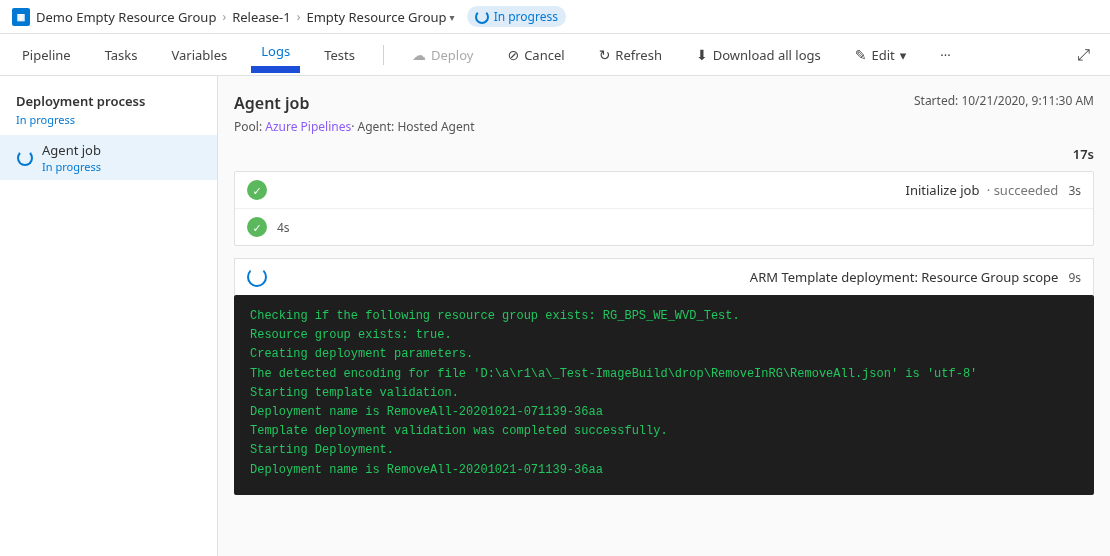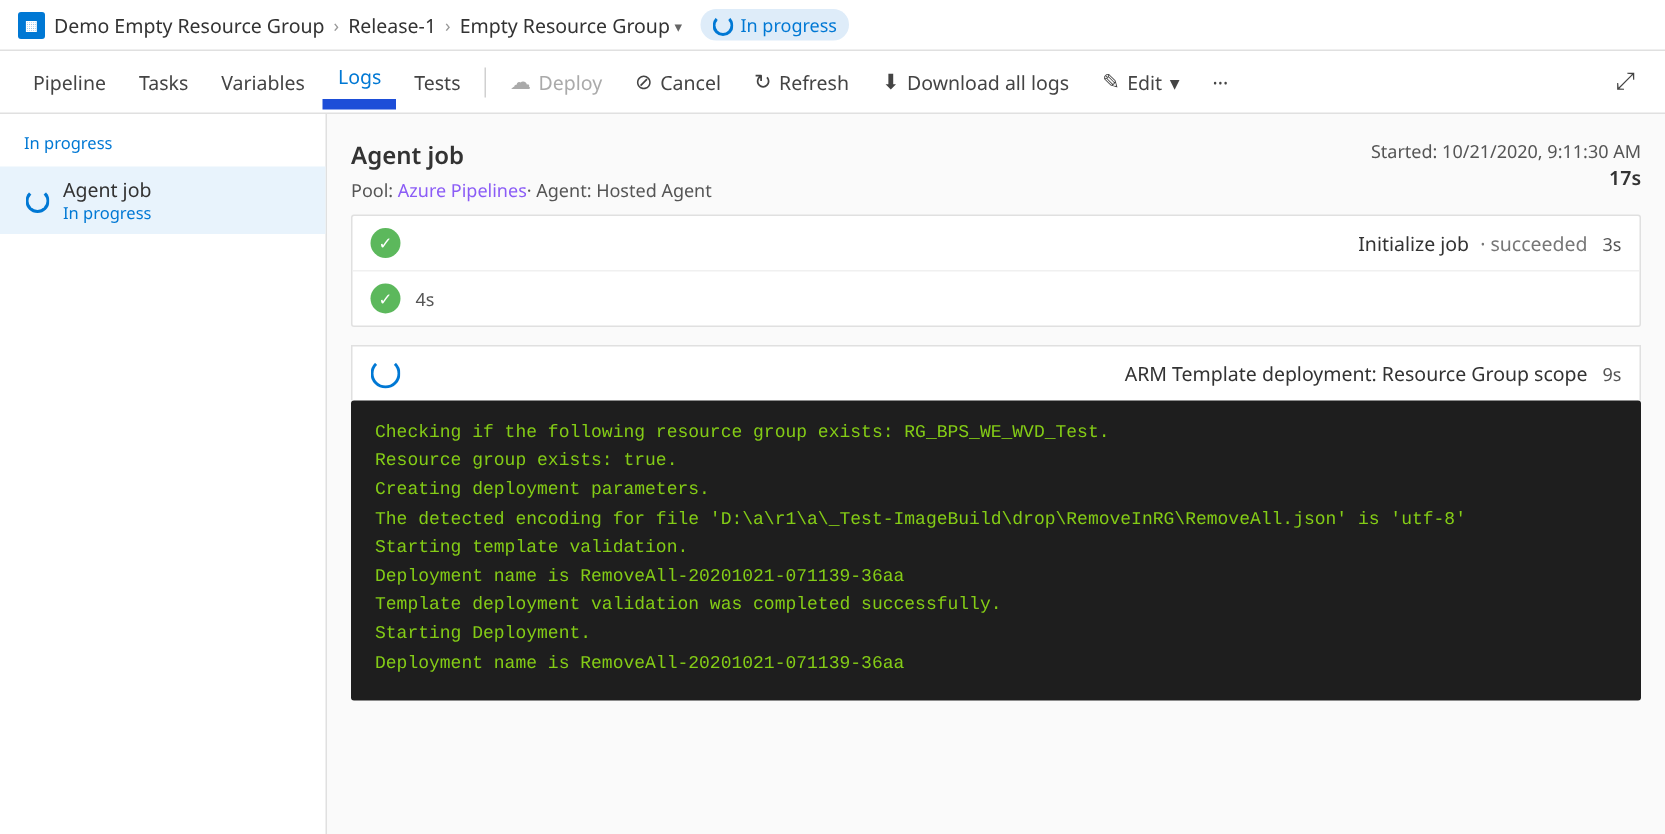--- a/index.html
+++ b/index.html
@@ -31,21 +31,21 @@
     }
     .status-badge .spin-icon { width: 14px; height: 14px; border: 2px solid #0078d4; border-top-color: transparent; border-radius: 50%; animation: spin 1s linear infinite; }
     @keyframes spin { to { transform: rotate(360deg); } }
 
     
     .toolbar {
       display: flex; align-items: center;
       padding: 0 12px;
       border-bottom: 1px solid #e0e0e0;
       height: 42px;
-      gap: 2px;
+      gap: 14px;
     }
     .toolbar-btn {
       display: flex; align-items: center; gap: 5px;
       padding: 6px 10px; cursor: pointer; color: #444; border: none; background: transparent;
       font-size: 13px; font-family: inherit; border-radius: 2px;
       text-decoration: none;
     }
     .toolbar-btn.active { color: #0078d4; border-bottom: 7px solid #1d4ed8; border-radius: 0; }
     .toolbar-btn .btn-icon { font-size: 14px; }
     .toolbar-sep { width: 1px; height: 20px; background: #d0d0d0; margin: 0 4px; }
@@ -89,21 +89,21 @@
 
     
     .agent-job-header {
       display: flex; justify-content: space-between; align-items: flex-start;
       margin-bottom: 8px;
     }
     .agent-job-title { font-size: 16px; font-weight: 600; color: #333; margin-bottom: 4px; }
     .agent-job-pool { font-size: 12px; color: #555; }
     .agent-job-pool a { color: #0078d4; text-decoration: none; }
     .agent-job-time { text-align: right; font-size: 12px; color: #555; }
-    .agent-job-time .duration { font-size: 13px; font-weight: 600; color: #333; }
+    .agent-job-time .duration { font-size: 13px; font-weight: 600; color: #333; margin-top: 36px; }
 
     
     .tasks-container {
       background: #fff;
       border: 1px solid #e0e0e0;
       border-radius: 2px;
       margin-bottom: 12px;
     }
     .task-row {
       display: flex; align-items: center;
@@ -116,21 +116,21 @@
     .task-icon { width: 20px; height: 20px; border-radius: 50%; flex-shrink: 0; display: flex; align-items: center; justify-content: center; }
     .task-icon.success { background: #5cb85c; color: #fff; font-size: 11px; }
     .task-icon.in-progress { width: 20px; height: 20px; border: 2px solid #0078d4; border-top-color: transparent; border-radius: 50%; animation: spin 1s linear infinite; }
     .task-name { flex: 1; font-size: 13px; color: #333; text-align: right; }
     .task-name .task-result { color: #777; margin-left: 4px; }
     .task-duration { font-size: 12px; color: #555; }
 
     
     .console-output {
       background: #1e1e1e;
-      color: #84cc16;
+      color: #22c55e;
       font-family: 'Consolas', 'Courier New', monospace;
       font-size: 12px;
       padding: 12px 16px;
       border-radius: 2px;
       line-height: 1.6;
       min-height: 200px;
       white-space: pre-wrap;
       word-break: break-all;
     }
 
@@ -204,20 +204,21 @@
     <span>···</span>
   </button>
   <button class="expand-btn">
     <span>⤢</span>
   </button>
 </div>
 
 <div class="main-layout">
 
   <div class="sidebar">
+    <div class="sidebar-section-title">Deployment process</div>
     <div class="sidebar-status">In progress</div>
     <div class="sidebar-item active">
       <div class="item-icon">
         <div style="width:16px;height:16px;border:2px solid #0078d4;border-top-color:transparent;border-radius:50%;animation:spin 1s linear infinite;"></div>
       </div>
       <div>
         <span class="item-label">Agent job</span>
         <span class="item-status">In progress</span>
       </div>
     </div>

